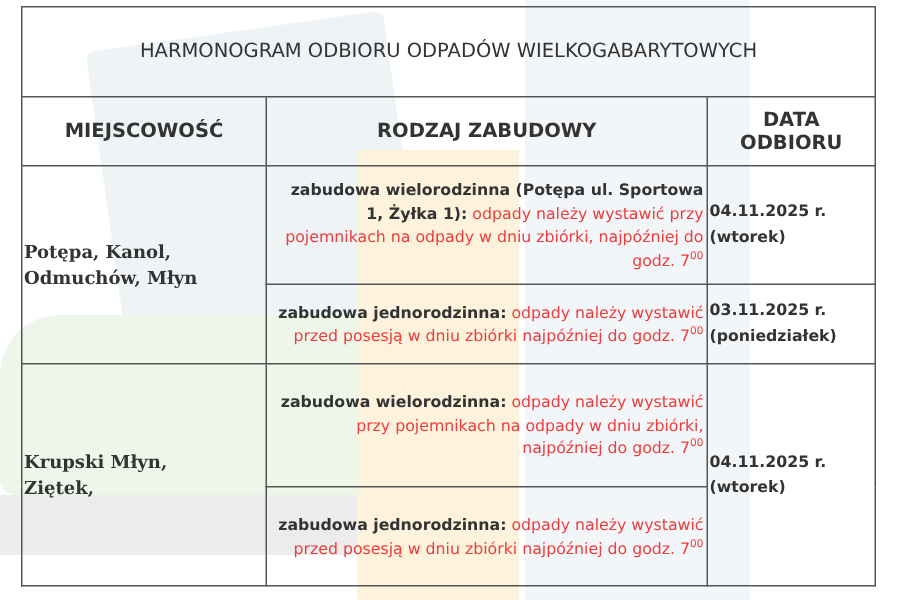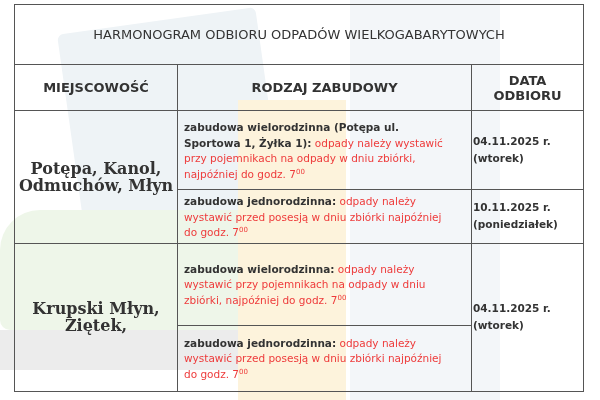--- a/index.html
+++ b/index.html
@@ -31,26 +31,25 @@
     .title-cell {
       height: 57px; text-align: center;
       font-size: 13px; font-weight: normal; letter-spacing: 0px;
       color: #2b2b2b;
     }
     .hdr {
       height: 43px; text-align: center;
       font-size: 13px; font-weight: bold; color: #2b2b2b;
     }
     .place {
-      text-align: center;
       font-family: "DejaVu Serif", "Liberation Serif", serif;
-      font-weight: bold; font-size: 16px; line-height: 17px; color: #333333;
+      font-weight: bold; font-size: 12px; line-height: 17px; color: #333333;
     }
     .type {
-      text-align: left; padding: 4px 18px 2px 6px;
+      text-align: right; padding: 4px 2px 2px 6px;
       font-size: 10.5px; line-height: 15.5px;
     }
     .type .lbl { font-weight: bold; color: #333333; }
     .type .red { color: #ee3b3b; }
     .type sup { font-size: 7px; line-height: 0; }
     .date {
       text-align: left; font-size: 10.5px; font-weight: bold; line-height: 17px; color: #3a3a3a;
     }
   </style>
 </head>
@@ -89,21 +88,21 @@
     <td class="date">
       <div>04.11.2025 r.</div>
       <div>(wtorek)</div>
     </td>
   </tr>
   <tr style="height:53px">
     <td class="type">
       <span class="lbl">zabudowa jednorodzinna:</span><span class="red"> odpady należy wystawić przed posesją w dniu zbiórki najpóźniej do godz. 7</span><sup class="red">00</sup>
     </td>
     <td class="date">
-      <div>10.11.2025 r.</div>
+      <div>03.11.2025 r.</div>
       <div>(poniedziałek)</div>
     </td>
   </tr>
 
   <tr style="height:82px">
     <td rowspan="2" class="place">
       <div>Krupski Młyn,</div>
       <div>Ziętek,</div>
     </td>
     <td class="type">

